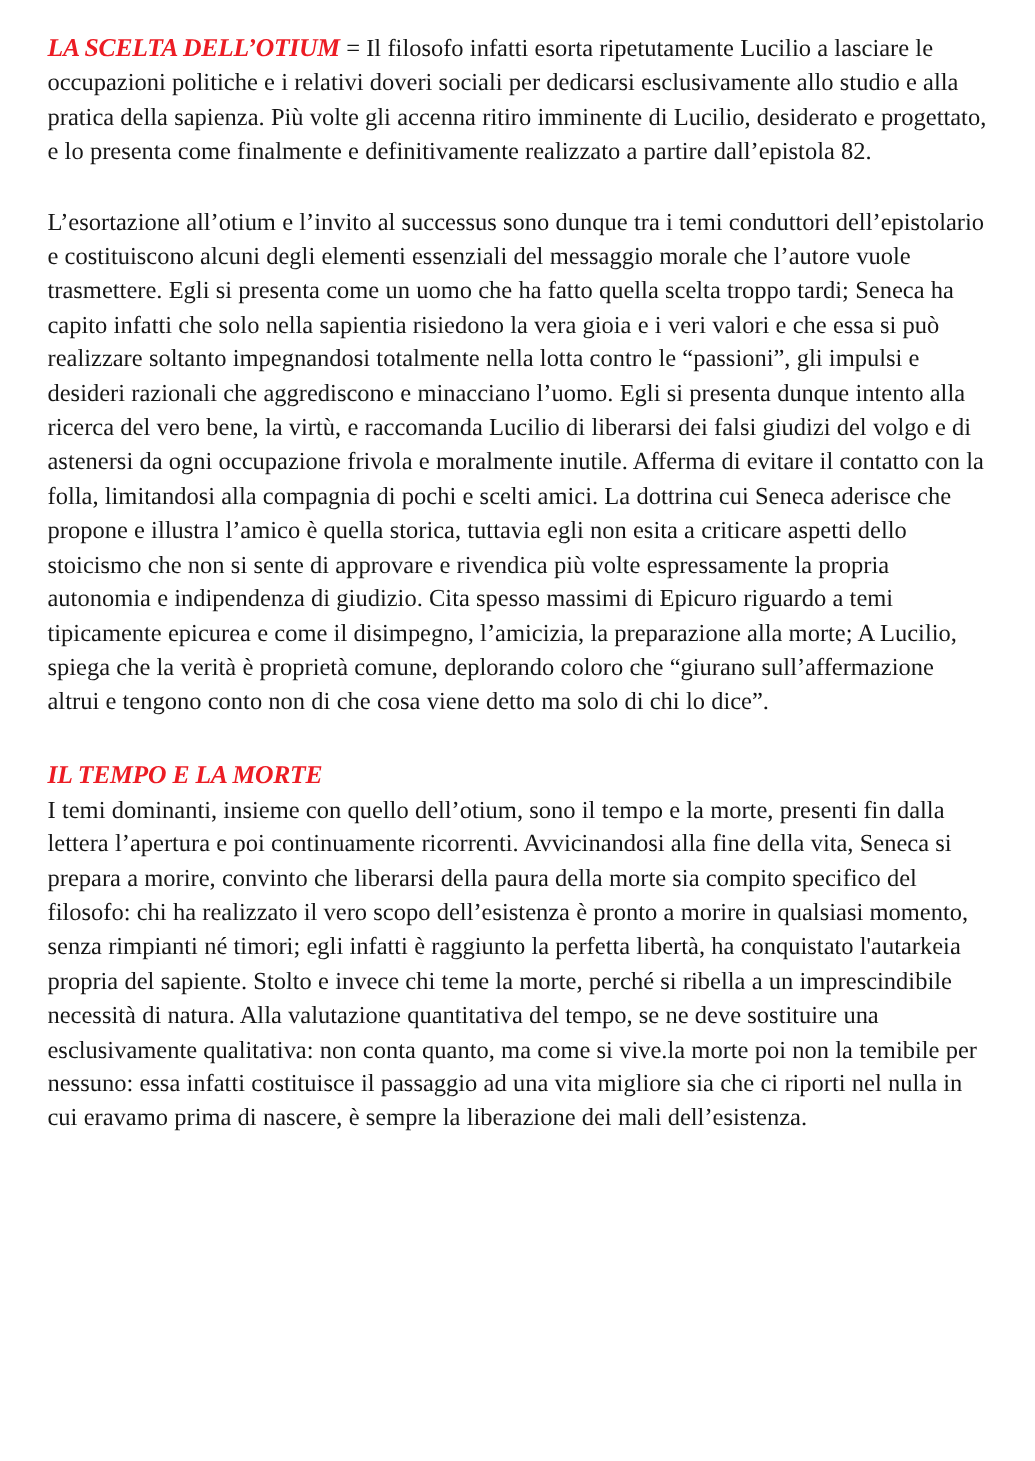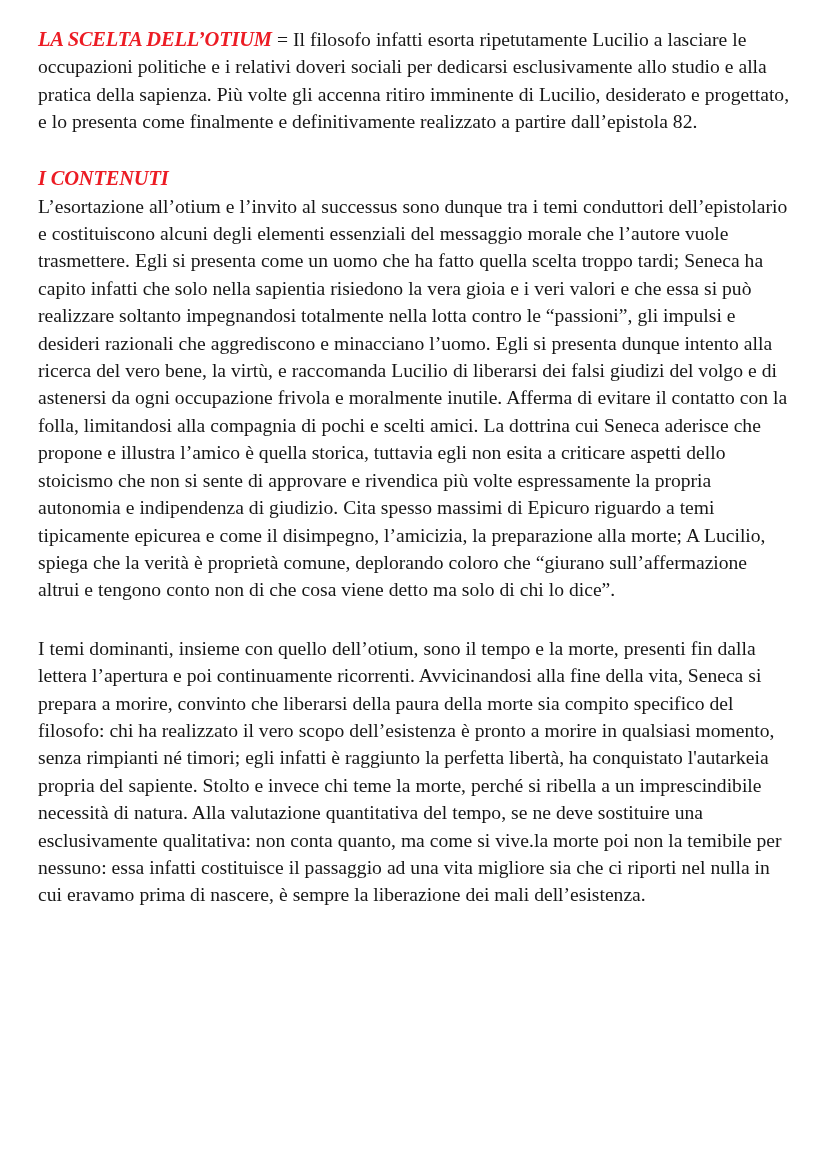--- a/index.html
+++ b/index.html
@@ -71,24 +71,24 @@
 <div class="page">
   <div class="doc-body">
 
     <div class="block">
       <p class="para"><span class="inline-heading">LA SCELTA DELL’OTIUM</span><span class="eq-sign"> = </span><span>Il filosofo infatti esorta ripetutamente Lucilio a lasciare le occupazioni politiche e i relativi doveri sociali per dedicarsi esclusivamente allo studio e alla pratica della sapienza. Più volte gli accenna ritiro imminente di Lucilio, desiderato e progettato, e lo presenta come finalmente e definitivamente realizzato a partire dall’epistola 82.</span></p>
     </div>
 
     <div class="gap-1"></div>
 
     <div class="block">
-      <h2 class="section-heading">I CONTENUTI</h2>
       <p class="para">L’esortazione all’otium e l’invito al successus sono dunque tra i temi conduttori dell’epistolario e costituiscono alcuni degli elementi essenziali del messaggio morale che l’autore vuole trasmettere. Egli si presenta come un uomo che ha fatto quella scelta troppo tardi; Seneca ha capito infatti che solo nella sapientia risiedono la vera gioia e i veri valori e che essa si può realizzare soltanto impegnandosi totalmente nella lotta contro le “passioni”, gli impulsi e desideri razionali che aggrediscono e minacciano l’uomo. Egli si presenta dunque intento alla ricerca del vero bene, la virtù, e raccomanda Lucilio di liberarsi dei falsi giudizi del volgo e di astenersi da ogni occupazione frivola e moralmente inutile. Afferma di evitare il contatto con la folla, limitandosi alla compagnia di pochi e scelti amici. La dottrina cui Seneca aderisce che propone e illustra l’amico è quella storica, tuttavia egli non esita a criticare aspetti dello stoicismo che non si sente di approvare e rivendica più volte espressamente la propria autonomia e indipendenza di giudizio. Cita spesso massimi di Epicuro riguardo a temi tipicamente epicurea e come il disimpegno, l’amicizia, la preparazione alla morte; A Lucilio, spiega che la verità è proprietà comune, deplorando coloro che “giurano sull’affermazione altrui e tengono conto non di che cosa viene detto ma solo di chi lo dice”.</p>
     </div>
 
     <div class="gap-2"></div>
 
     <div class="block">
+      <h2 class="section-heading">IL TEMPO E LA MORTE</h2>
       <p class="para">I temi dominanti, insieme con quello dell’otium, sono il tempo e la morte, presenti fin dalla lettera l’apertura e poi continuamente ricorrenti. Avvicinandosi alla fine della vita, Seneca si prepara a morire, convinto che liberarsi della paura della morte sia compito specifico del filosofo: chi ha realizzato il vero scopo dell’esistenza è pronto a morire in qualsiasi momento, senza rimpianti né timori; egli infatti è raggiunto la perfetta libertà, ha conquistato l'autarkeia propria del sapiente. Stolto e invece chi teme la morte, perché si ribella a un imprescindibile necessità di natura. Alla valutazione quantitativa del tempo, se ne deve sostituire una esclusivamente qualitativa: non conta quanto, ma come si vive.la morte poi non la temibile per nessuno: essa infatti costituisce il passaggio ad una vita migliore sia che ci riporti nel nulla in cui eravamo prima di nascere, è sempre la liberazione dei mali dell’esistenza.</p>
     </div>
 
   </div>
 </div>
 
 </body></html>

